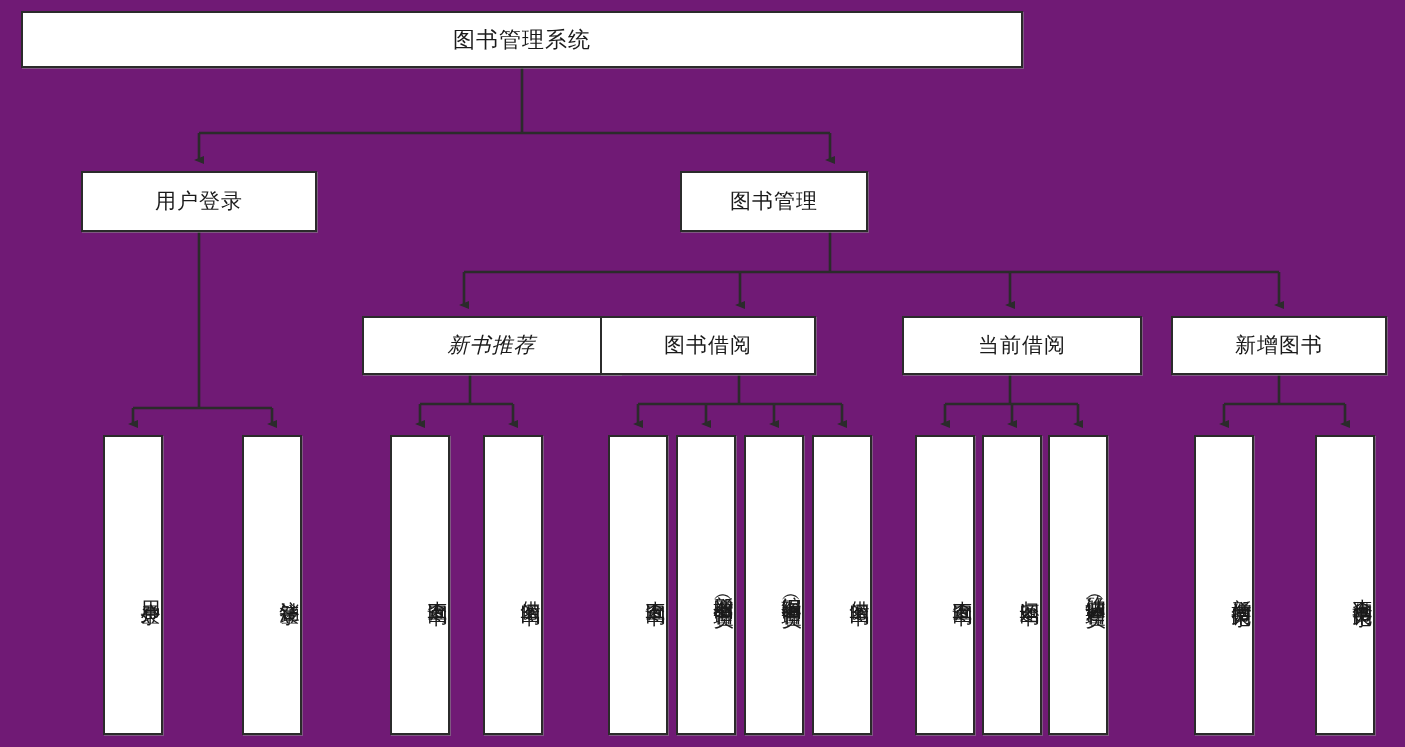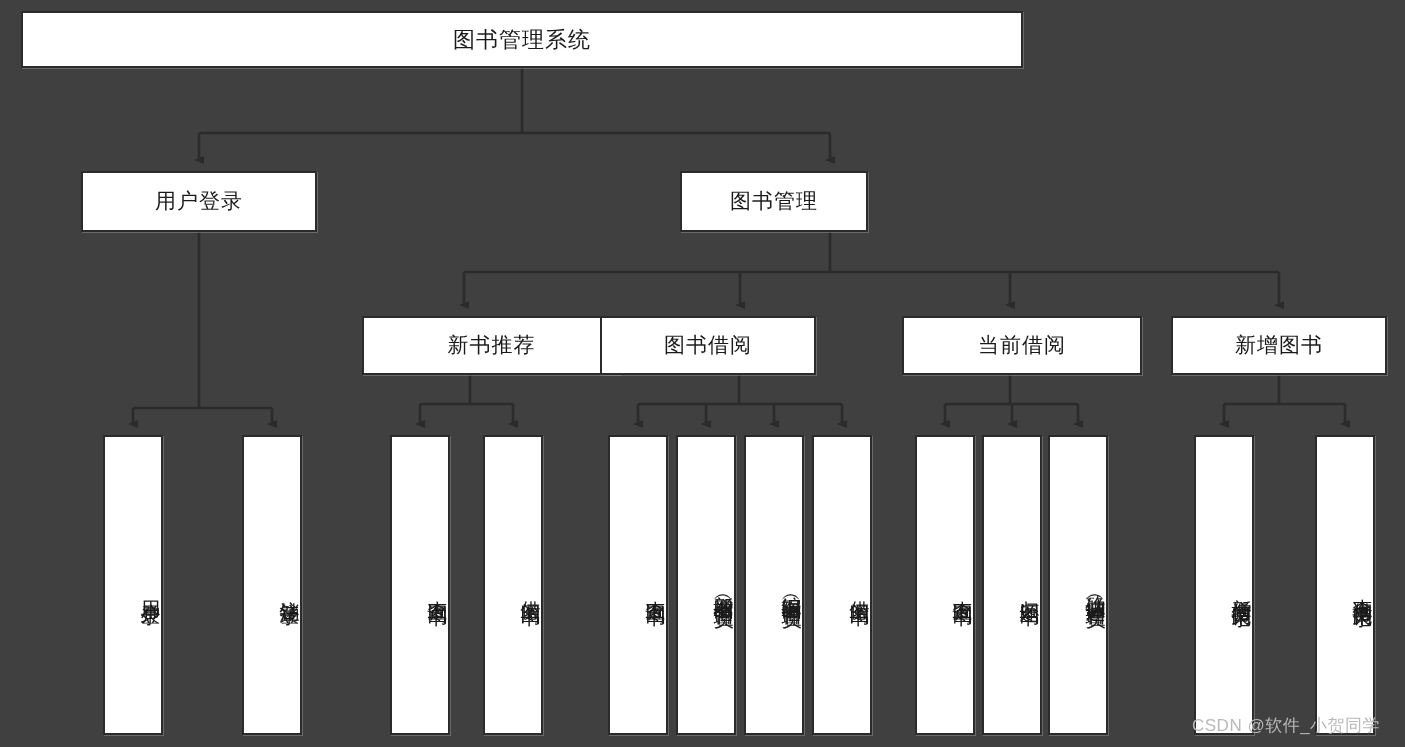--- a/index.html
+++ b/index.html
@@ -7,21 +7,21 @@
     padding: 0;
     background: #ffffff;
   }
   body {
     font-family: "Liberation Sans", "DejaVu Sans", sans-serif;
   }
   #canvas {
     position: relative;
     width: 1405px;
     height: 747px;
-    background: #404040;
+    background: #701a75;
     overflow: hidden;
   }
   #wires {
     position: absolute;
     left: 0;
     top: 0;
     width: 1405px;
     height: 747px;
   }
   .node {
@@ -133,21 +133,21 @@
     <span class="hlabel">图书管理系统</span>
   </div>
 
   <div class="node h" style="left:81px; top:171px; width:236px; height:61px;">
     <span class="hlabel">用户登录</span>
   </div>
   <div class="node h" style="left:680px; top:171px; width:188px; height:61px;">
     <span class="hlabel">图书管理</span>
   </div>
 
-  <div class="node h" style="left:362px; top:316px; width:259px; height:59px;">
+  <div class="node h" style="left:362px; top:316px; width:259px; height:59px;font-style:italic;">
     <span class="hlabel">新书推荐</span>
   </div>
   <div class="node h" style="left:600px; top:316px; width:216px; height:59px;">
     <span class="hlabel">图书借阅</span>
   </div>
   <div class="node h" style="left:902px; top:316px; width:240px; height:59px;">
     <span class="hlabel">当前借阅</span>
   </div>
   <div class="node h" style="left:1171px; top:316px; width:216px; height:59px;">
     <span class="hlabel">新增图书</span>
@@ -190,15 +190,14 @@
     <span class="vlabel">确认归还（管理员）</span>
   </div>
 
   <div class="node v" style="left:1194px; top:435px; width:60px; height:300px;">
     <span class="vlabel">新增借阅记录</span>
   </div>
   <div class="node v" style="left:1315px; top:435px; width:60px; height:300px;">
     <span class="vlabel">查询借阅记录</span>
   </div>
 
-  <div class="watermark">CSDN @软件_小贺同学</div>
 
 </div>
 
 </body></html>

